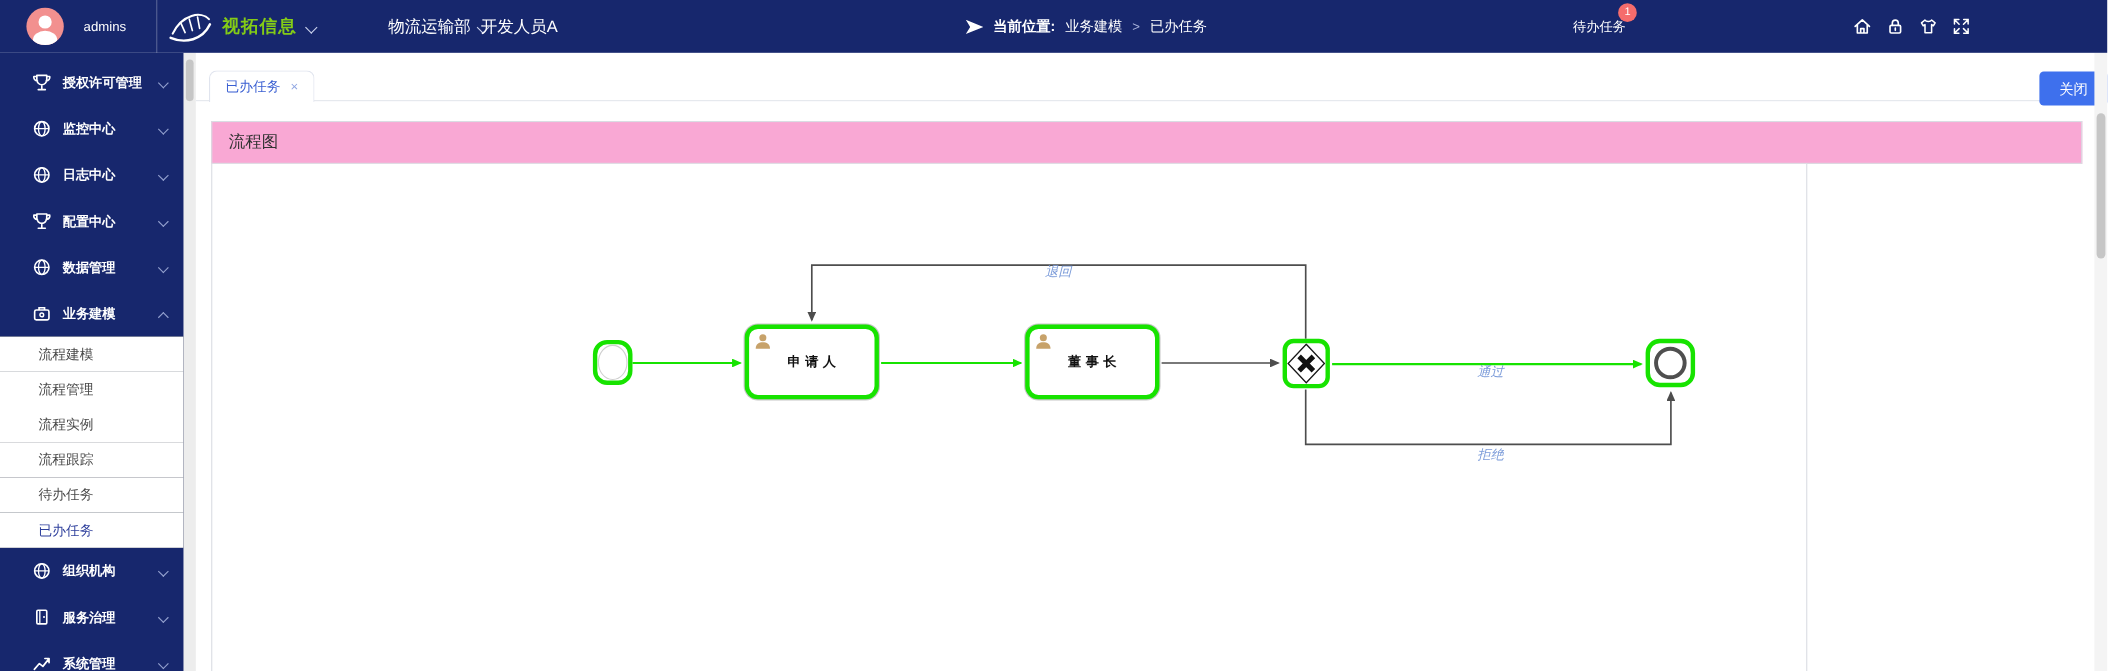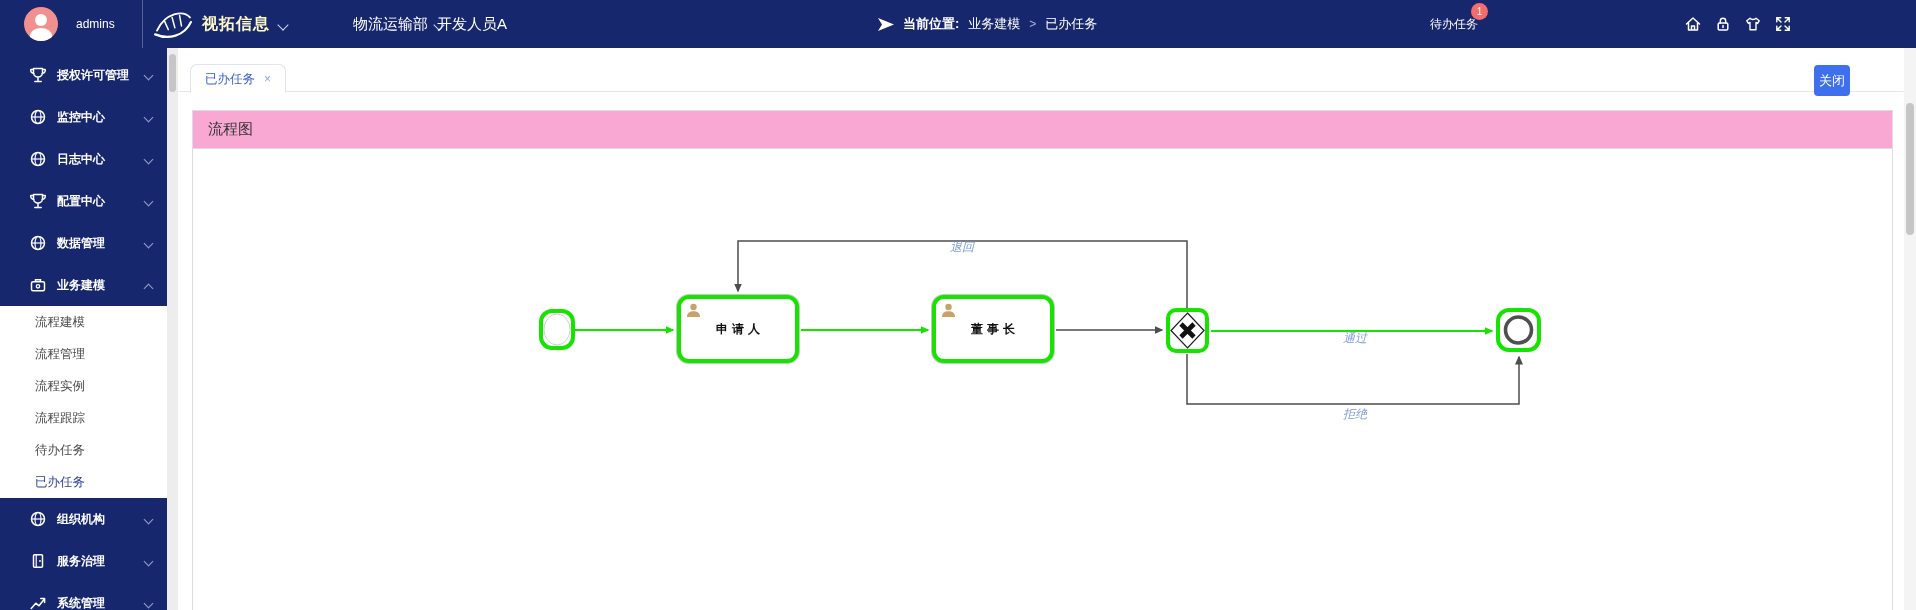--- a/index.html
+++ b/index.html
@@ -10,21 +10,21 @@
   
   .topbar { position:absolute; left:0; top:0; width:1916px; height:48px; background:#17276d; z-index:30; }
   .avatar { position:absolute; left:24px; top:7px; width:34px; height:34px; border-radius:50%;
             background:#f2908f; overflow:hidden; cursor:pointer; }
   .avatar .head { position:absolute; left:11px; top:7px; width:12px; height:12px; border-radius:50%; background:#fff; }
   .avatar .body { position:absolute; left:6px; top:21px; width:22px; height:16px; border-radius:50% 50% 0 0; background:#fff; }
   .tb-user { position:absolute; left:76px; top:0; height:48px; display:flex; align-items:center;
              color:#fff; font-size:12px; }
   .tb-divider { position:absolute; left:142px; top:0; width:1px; height:48px; background:rgba(255,255,255,.28); }
   .brand-wrap { position:absolute; left:152px; top:0; height:48px; display:flex; align-items:center; gap:8px; cursor:pointer; }
-  .brand-title { color:#fef9c3; font-size:16px; font-weight:bold; letter-spacing:1px; }
+  .brand-title { color:#84cc16; font-size:16px; font-weight:bold; letter-spacing:1px; }
   .chev { width:10px; height:10px; display:inline-block; position:relative; }
   .chev::before { content:""; position:absolute; left:1px; top:2px; width:7px; height:7px;
                   border-right:1.5px solid #cfd6ef; border-bottom:1.5px solid #cfd6ef; transform:rotate(45deg); }
   .tb-item { position:absolute; top:0; height:48px; display:flex; align-items:center; gap:6px; color:#fff; font-size:15px; }
   .crumb { position:absolute; left:878px; top:0; height:48px; display:flex; align-items:center; gap:9px;
            color:#fff; font-size:13px; }
   .crumb .loc { font-weight:bold; }
   .crumb .sep { color:#aab4dd; font-size:12px; }
   .crumb a { color:#fff; cursor:pointer; }
   .todo-wrap { position:absolute; left:1430px; top:0; height:48px; display:flex; align-items:center;
@@ -52,26 +52,26 @@
   .side-thumb { position:absolute; left:2px; top:6px; width:7px; height:38px; border-radius:4px; background:#c6c6c6; cursor:pointer; }
 
   
   .content { position:absolute; left:178px; top:48px; right:12px; bottom:0; background:#fff; }
   .tabbar { position:absolute; left:0; top:0; right:0; height:44px; background:#fff; border-bottom:1px solid #e4e7ed; }
   .tab { position:absolute; left:12px; top:16px; height:29px; padding:0 14px; display:flex; align-items:center; gap:9px;
          border:1px solid #e0e4ee; border-bottom:none; border-radius:7px 7px 0 0; background:#fff; cursor:pointer; }
   .tab .t-label { color:#3a5fd2; font-size:12.5px; }
   .tab .t-close { color:#8fa5e2; font-size:12px; cursor:pointer; line-height:1; }
 
-  .btn-close { position:absolute; left:1636px; top:17px; width:36px; height:31px; background:#3e70ed; color:#fff;
+  .btn-close { position:absolute; left:1676px; top:17px; width:62px; height:31px; background:#3e70ed; color:#fff;
                font-size:13px; border:none; border-radius:4px; cursor:pointer; font-family:inherit; }
 
   .panel-hd { position:absolute; left:14px; top:62px; width:1701px; height:39px; border:1px solid #dadde3;
               background:#f9a8d4; display:flex; align-items:center; padding-left:15px; font-size:15px; color:#333; }
-  .panel-bd { position:absolute; left:14px; top:101px; width:1701px; height:462px; border:1px solid #dadde3;
+  .panel-bd { position:absolute; left:14px; top:101px; width:1451px; height:462px; border:1px solid #dadde3;
               border-top:none; background:#fff; overflow:hidden; }
 
   
   .diagram { position:relative; width:100%; height:100%; }
   .edges { position:absolute; left:0; top:0; }
   .node { position:absolute; background:#fff; border:4px solid #17e300; }
   .n-start { left:346px; top:160px; width:36px; height:41px; border-radius:13px; }
   .n-task  { width:122px; height:68px; border-radius:12px; box-shadow:0 0 0 1px #c6c6c6;
              display:flex; align-items:center; justify-content:center; cursor:pointer; }
   .n-task .t-text { font-size:12px; font-weight:bold; color:#111; letter-spacing:4px; text-indent:4px; }

